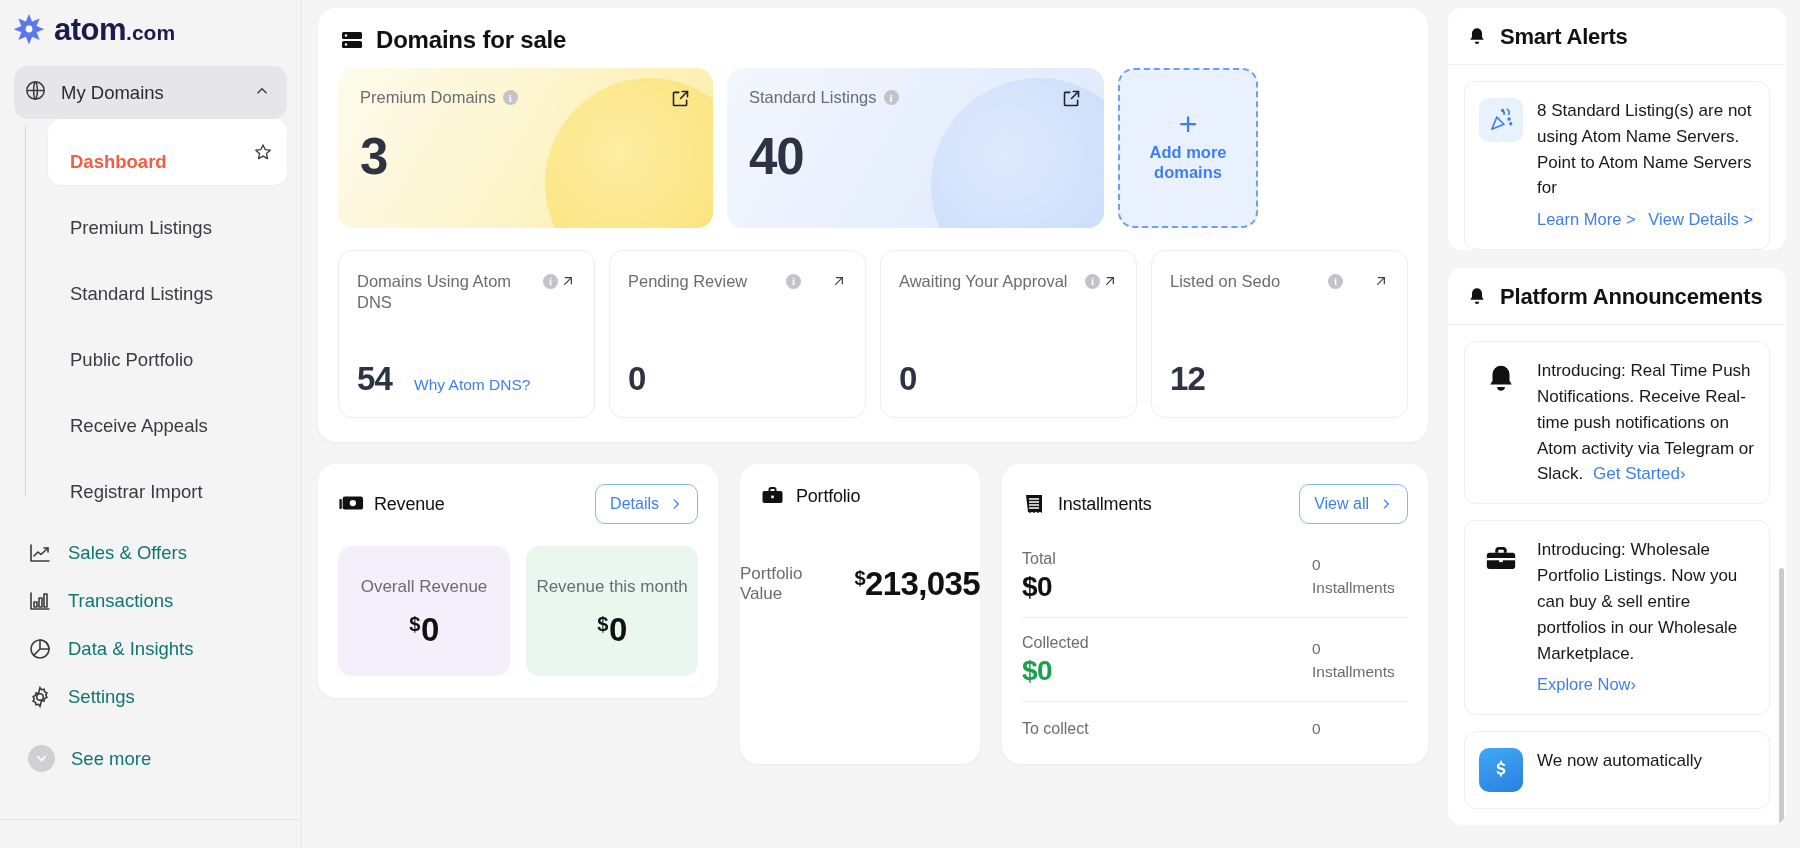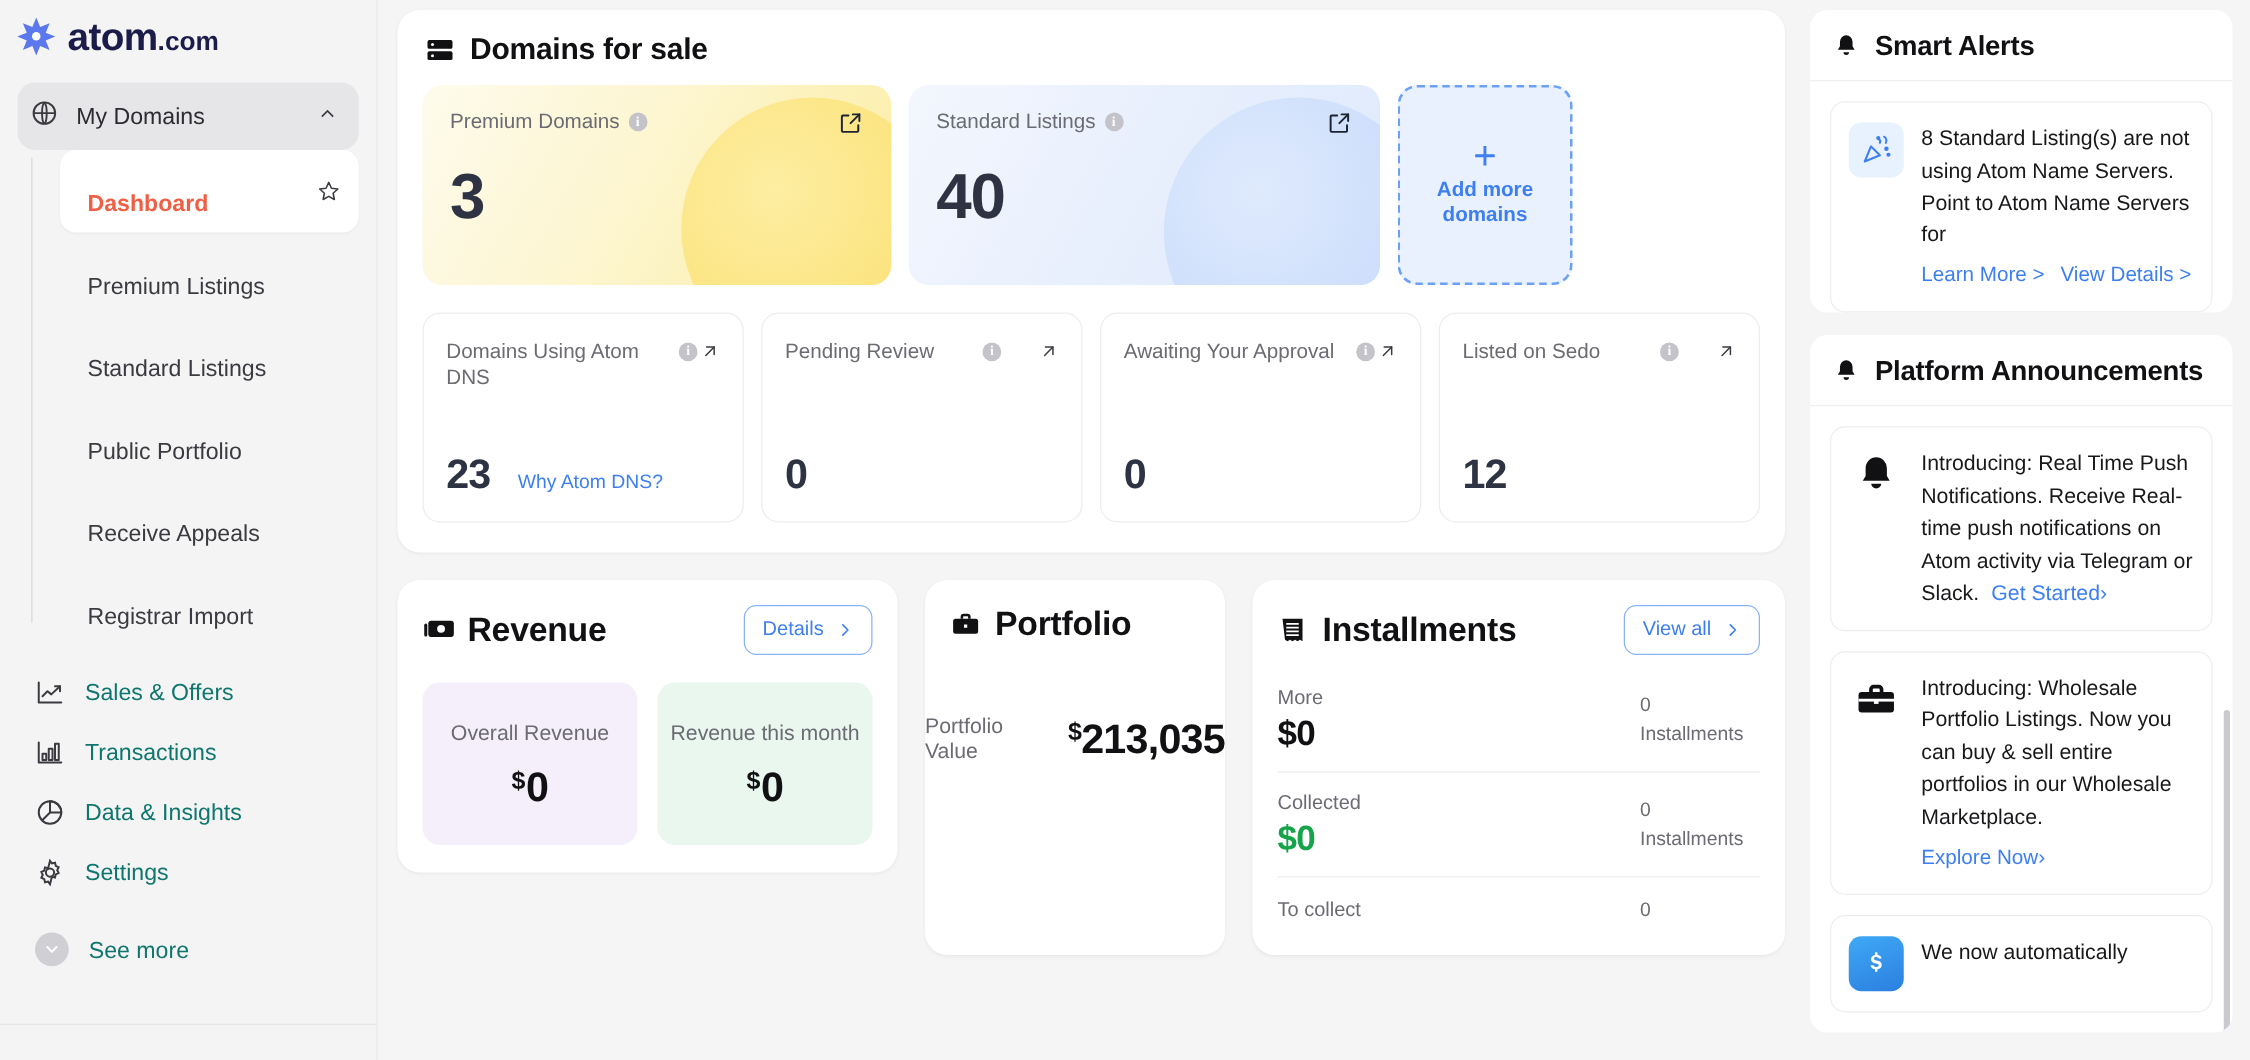--- a/index.html
+++ b/index.html
@@ -96,21 +96,21 @@
   .stat-value { font-size: 33px; font-weight: 700; color: #2d3342; letter-spacing: -0.8px; line-height: 1; }
   .stat-link { font-size: 15.5px; color: #3d7ff0; cursor: pointer; }
 
   
   .row2 { display: flex; gap: 22px; margin-top: 22px; align-items: flex-start; }
   .rev-panel { flex: 0 0 400px; border-radius: 18px; }
   .port-panel { flex: 0 0 240px; border-radius: 18px; height: 300px; }
   .inst-panel { flex: 1 1 auto; border-radius: 18px; height: 300px; }
 
   .panel-head2 { display: flex; align-items: center; gap: 12px; padding: 20px 20px 0 20px; }
-  .panel-head2 .ptitle { font-size: 27px; font-weight: 700; color: #111114; letter-spacing: -0.2px; flex: 1; }
+  .panel-head2 .ptitle { font-size: 18px; font-weight: 400; color: #111114; letter-spacing: -0.2px; flex: 1; }
   .pill-btn {
     border: 1px solid #8ab3f7; border-radius: 10px; color: #3d7ff0;
     font-size: 16px; padding: 10px 14px; display: flex; align-items: center; gap: 10px;
     background: #fff; cursor: pointer; white-space: nowrap;
   }
   .rev-tiles { display: flex; gap: 16px; padding: 22px 20px 22px 20px; }
   .rev-tile { flex: 1 1 0; height: 130px; border-radius: 14px; display: flex; flex-direction: column; align-items: center; justify-content: center; gap: 16px; }
   .rev-tile.purple { background: #f5effb; }
   .rev-tile.green { background: #eaf7ef; }
   .rev-tile .rt-label { font-size: 17px; color: #6b6b73; }
@@ -328,21 +328,21 @@
               <span class="info-dot">i</span>
               <span class="arrow-ne">
                 <svg width="16" height="16" viewBox="0 0 24 24" fill="none" stroke="#3a3a40" stroke-width="1.8" stroke-linecap="round" stroke-linejoin="round">
                     <path d="M7 17L17 7"></path>
                     <path d="M8 7h9v9"></path>
                   </svg>
               </span>
             </span>
           </div>
           <div class="stat-bottom">
-            <span class="stat-value">23</span>
+            <span class="stat-value">54</span>
             <span class="stat-link">Why Atom DNS?</span>
           </div>
         </div>
 
         <div class="statcard">
           <div class="stat-top">
             <span class="stat-label">Pending Review</span>
             <span class="stat-icons">
               <span class="info-dot">i</span>
               <span class="arrow-ne" style="margin-left:28px;">
@@ -458,21 +458,21 @@
           <span class="pill-btn">
             <span>View all</span>
             <svg width="14" height="14" viewBox="0 0 24 24" fill="none" stroke="#3d7ff0" stroke-width="2.2" stroke-linecap="round" stroke-linejoin="round">
                 <path d="M9 5l7 7-7 7"></path>
               </svg>
           </span>
         </div>
         <div class="inst-rows">
           <div class="inst-row">
             <div class="inst-left">
-              <div class="inst-key">More</div>
+              <div class="inst-key">Total</div>
               <div class="inst-amt">$0</div>
             </div>
             <div class="inst-right">
               <div>0</div>
               <div>Installments</div>
             </div>
           </div>
           <div class="inst-row">
             <div class="inst-left">
               <div class="inst-key">Collected</div>

